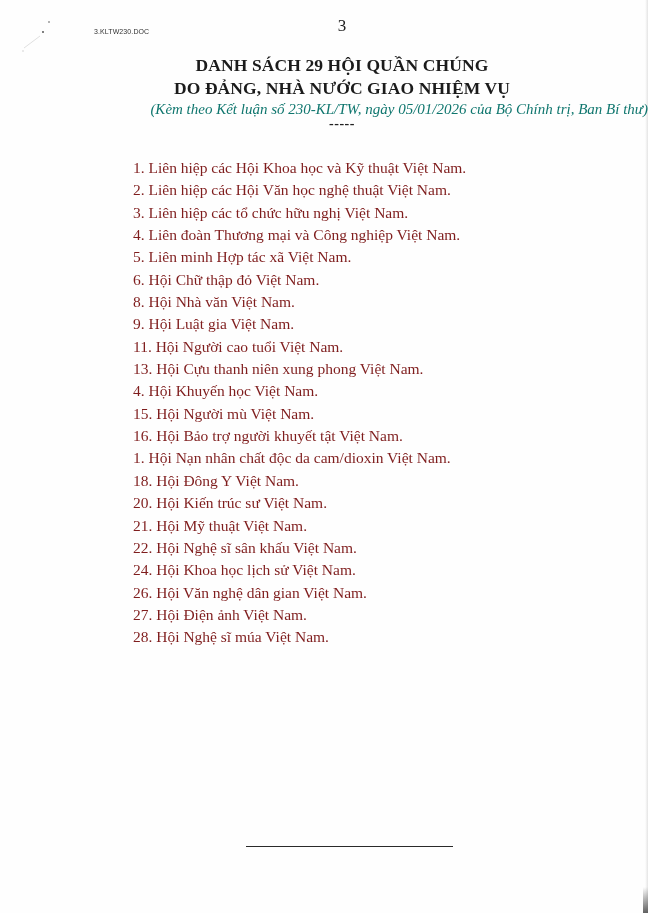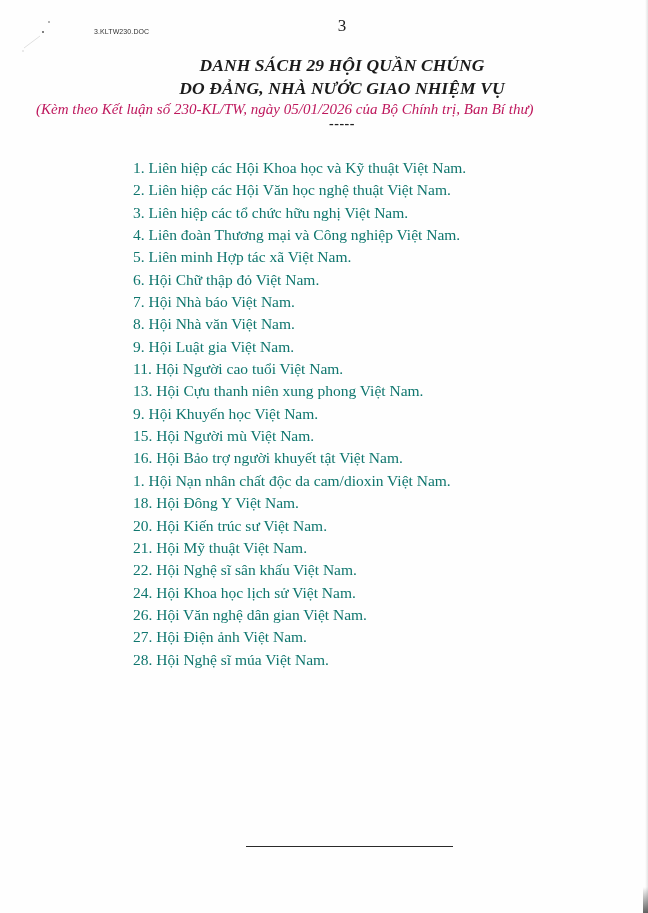--- a/index.html
+++ b/index.html
@@ -19,37 +19,37 @@
       position: absolute; left: 94px; top: 28px;
       font-family: "Liberation Sans", "DejaVu Sans", sans-serif;
       font-size: 7px; letter-spacing: 0.1px; color: #333;
     }
     .page-number {
       position: absolute; left: 0; top: 16px; width: 100%; padding-left: 36px; box-sizing: border-box;
       text-align: center; font-size: 17px; color: #222;
     }
     .title {
       position: absolute; left: 0; width: 100%; padding-left: 36px; box-sizing: border-box;
-      text-align: center; font-weight: bold; font-size: 17.5px; color: #1b1b1b; letter-spacing: 0.1px; font-style: italic;
+      text-align: center; font-weight: bold; font-size: 17.5px; color: #1b1b1b; letter-spacing: 0.1px;
     }
     .title.l1 { top: 55px; }
     .title.l2 { top: 78px; }
     .subtitle {
       position: absolute; left: 0; width: 100%; top: 101px; padding-left: 36px; box-sizing: border-box;
-      text-align: left; font-style: italic; font-size: 15px; color: #be185d;
+      text-align: right; font-style: italic; font-size: 15px; color: #0f766e;
     }
     .dashes {
       position: absolute; left: 0; width: 100%; top: 116px; padding-left: 36px; box-sizing: border-box;
       text-align: center; font-size: 14px; font-weight: bold; color: #222; letter-spacing: 0.5px;
     }
     .list {
       position: absolute; left: 133px; top: 157px; margin: 0; padding: 0; list-style: none;
     }
     .list li {
-      height: 22.35px; line-height: 22.35px; font-size: 15.5px; color: #0f766e; white-space: nowrap;
+      height: 22.35px; line-height: 22.35px; font-size: 15.5px; color: #7f1d1d; white-space: nowrap;
     }
     .end-rule {
       position: absolute; left: 246px; top: 846px; width: 207px; height: 0;
       border-top: 1.3px solid #2a2a2a;
     }
   </style>
 </head>
 <body>
 
 <div class="page">
@@ -71,26 +71,25 @@
   <div class="subtitle">(Kèm theo Kết luận số 230-KL/TW, ngày 05/01/2026 của Bộ Chính trị, Ban Bí thư)</div>
   <div class="dashes">-----</div>
 
   <ol class="list">
     <li>1. Liên hiệp các Hội Khoa học và Kỹ thuật Việt Nam.</li>
     <li>2. Liên hiệp các Hội Văn học nghệ thuật Việt Nam.</li>
     <li>3. Liên hiệp các tổ chức hữu nghị Việt Nam.</li>
     <li>4. Liên đoàn Thương mại và Công nghiệp Việt Nam.</li>
     <li>5. Liên minh Hợp tác xã Việt Nam.</li>
     <li>6. Hội Chữ thập đỏ Việt Nam.</li>
-    <li>7. Hội Nhà báo Việt Nam.</li>
     <li>8. Hội Nhà văn Việt Nam.</li>
     <li>9. Hội Luật gia Việt Nam.</li>
     <li>11. Hội Người cao tuổi Việt Nam.</li>
     <li>13. Hội Cựu thanh niên xung phong Việt Nam.</li>
-    <li>9. Hội Khuyến học Việt Nam.</li>
+    <li>4. Hội Khuyến học Việt Nam.</li>
     <li>15. Hội Người mù Việt Nam.</li>
     <li>16. Hội Bảo trợ người khuyết tật Việt Nam.</li>
     <li>1. Hội Nạn nhân chất độc da cam/dioxin Việt Nam.</li>
     <li>18. Hội Đông Y Việt Nam.</li>
     <li>20. Hội Kiến trúc sư Việt Nam.</li>
     <li>21. Hội Mỹ thuật Việt Nam.</li>
     <li>22. Hội Nghệ sĩ sân khấu Việt Nam.</li>
     <li>24. Hội Khoa học lịch sử Việt Nam.</li>
     <li>26. Hội Văn nghệ dân gian Việt Nam.</li>
     <li>27. Hội Điện ảnh Việt Nam.</li>

